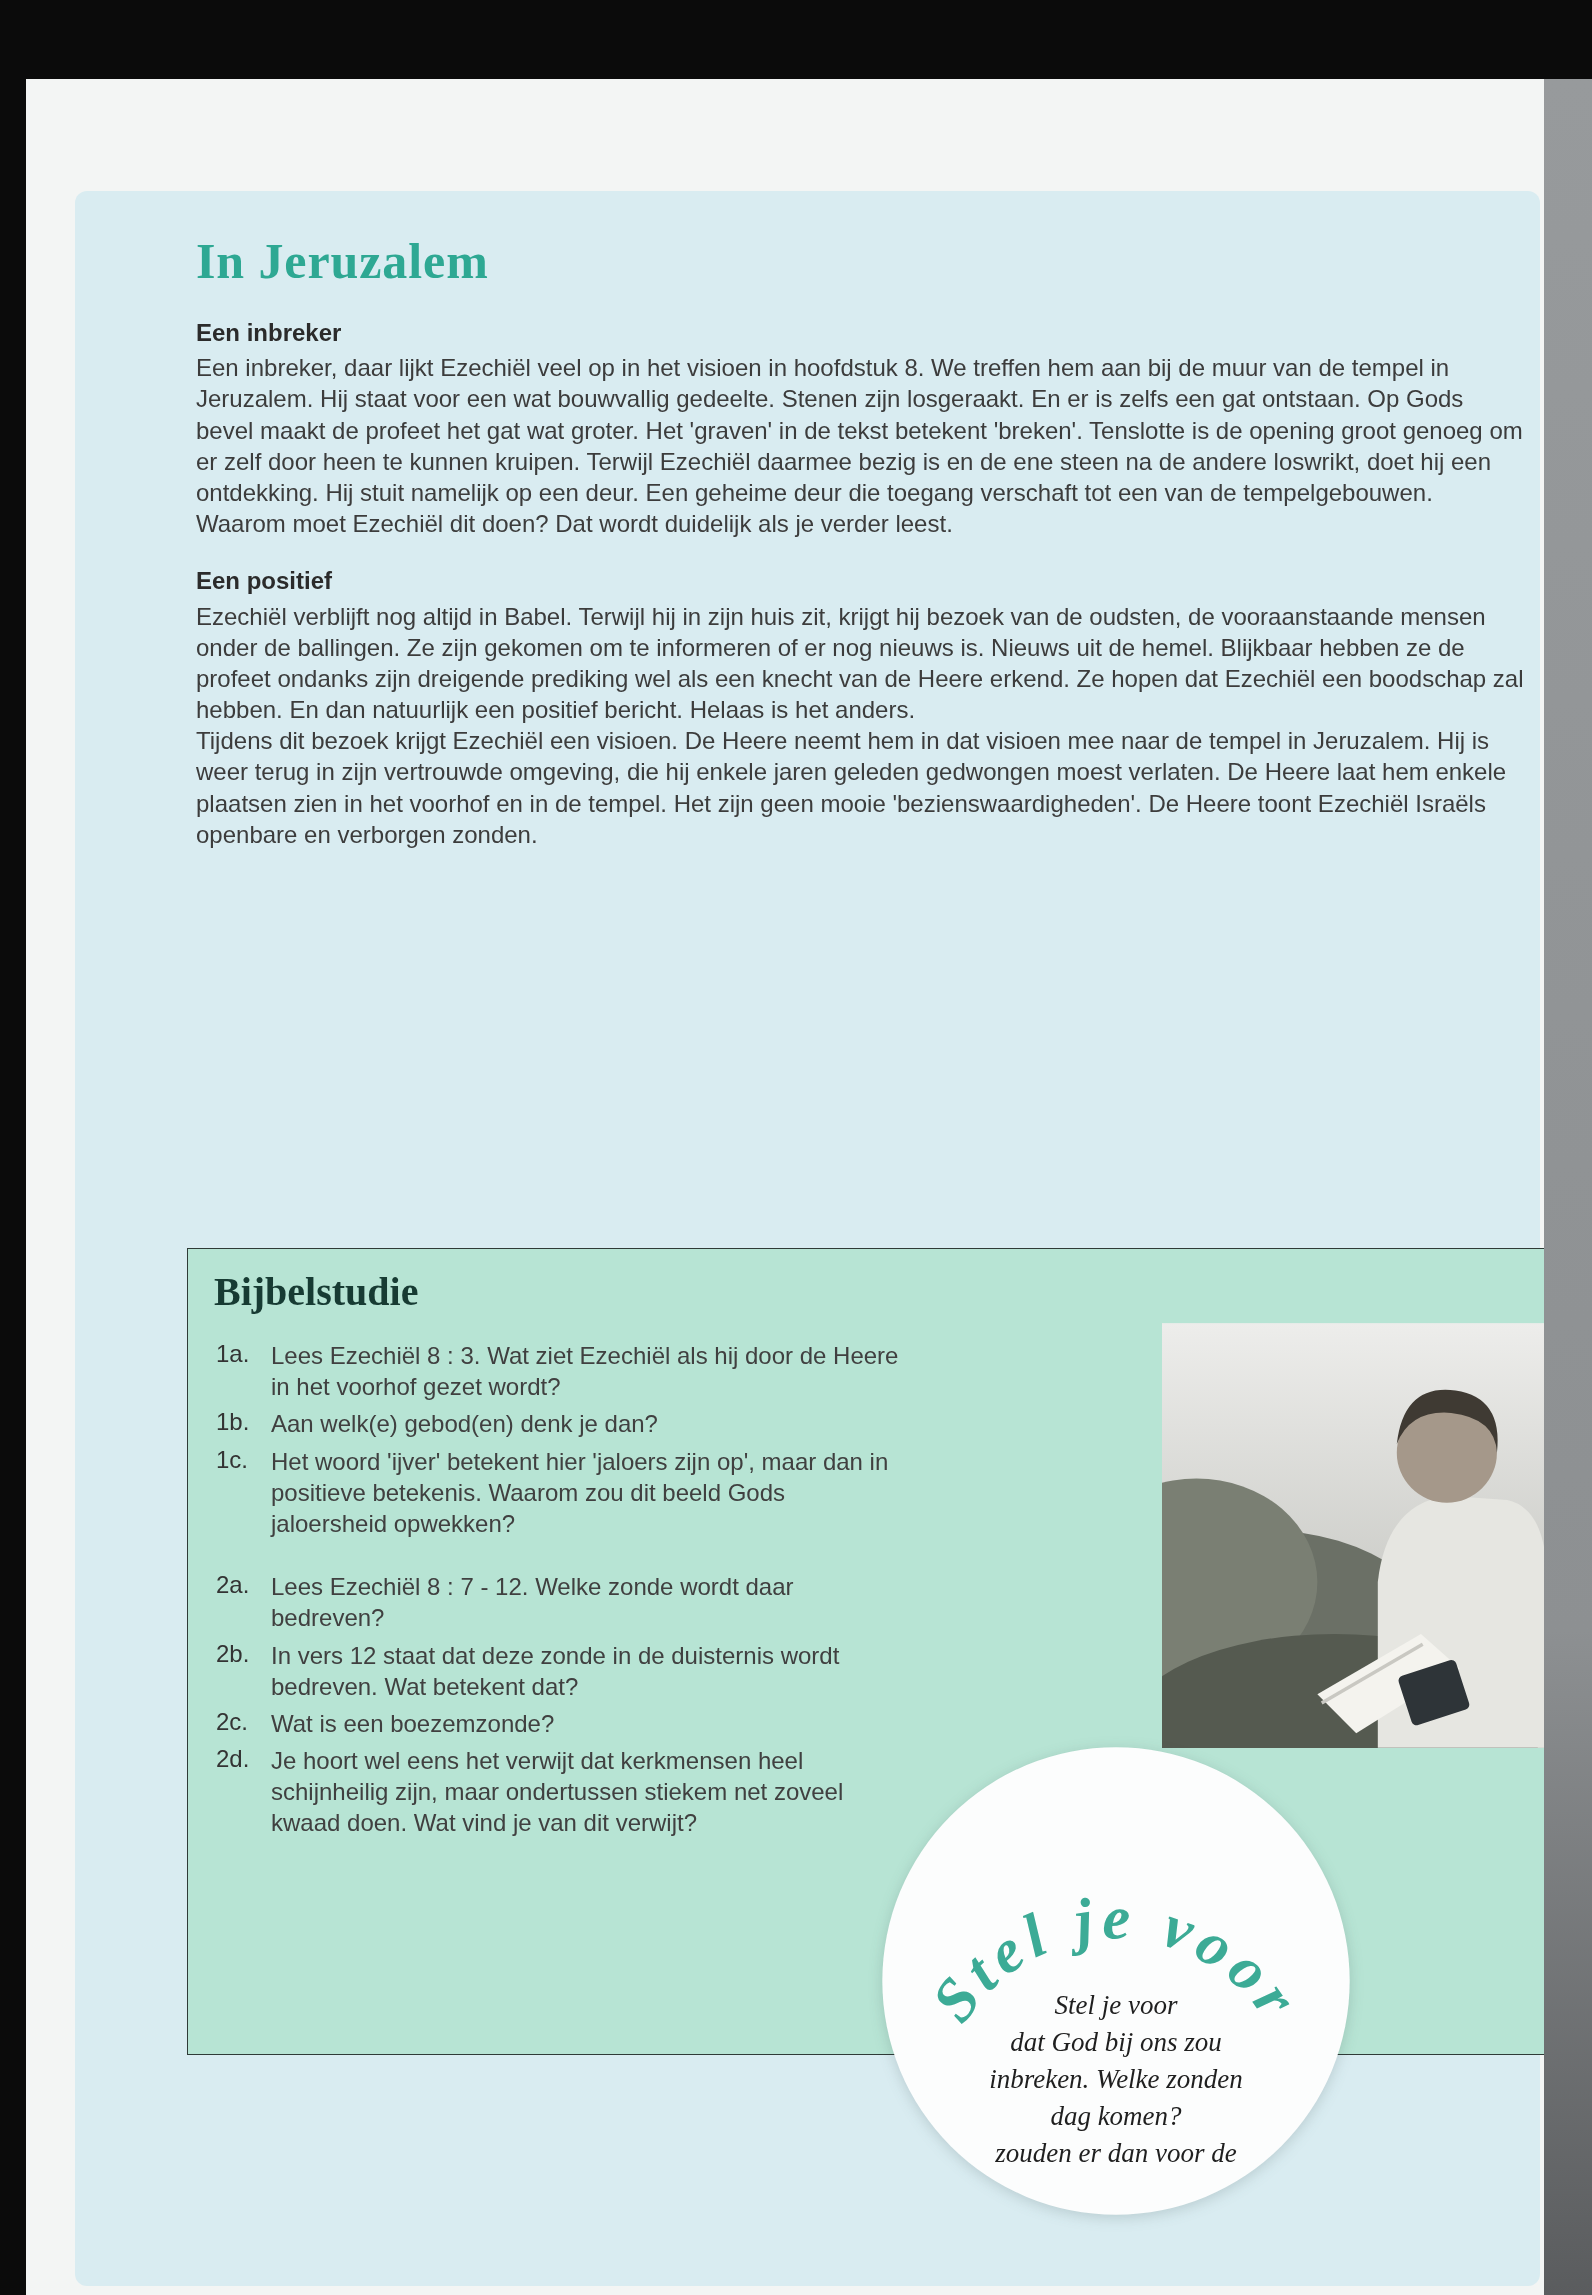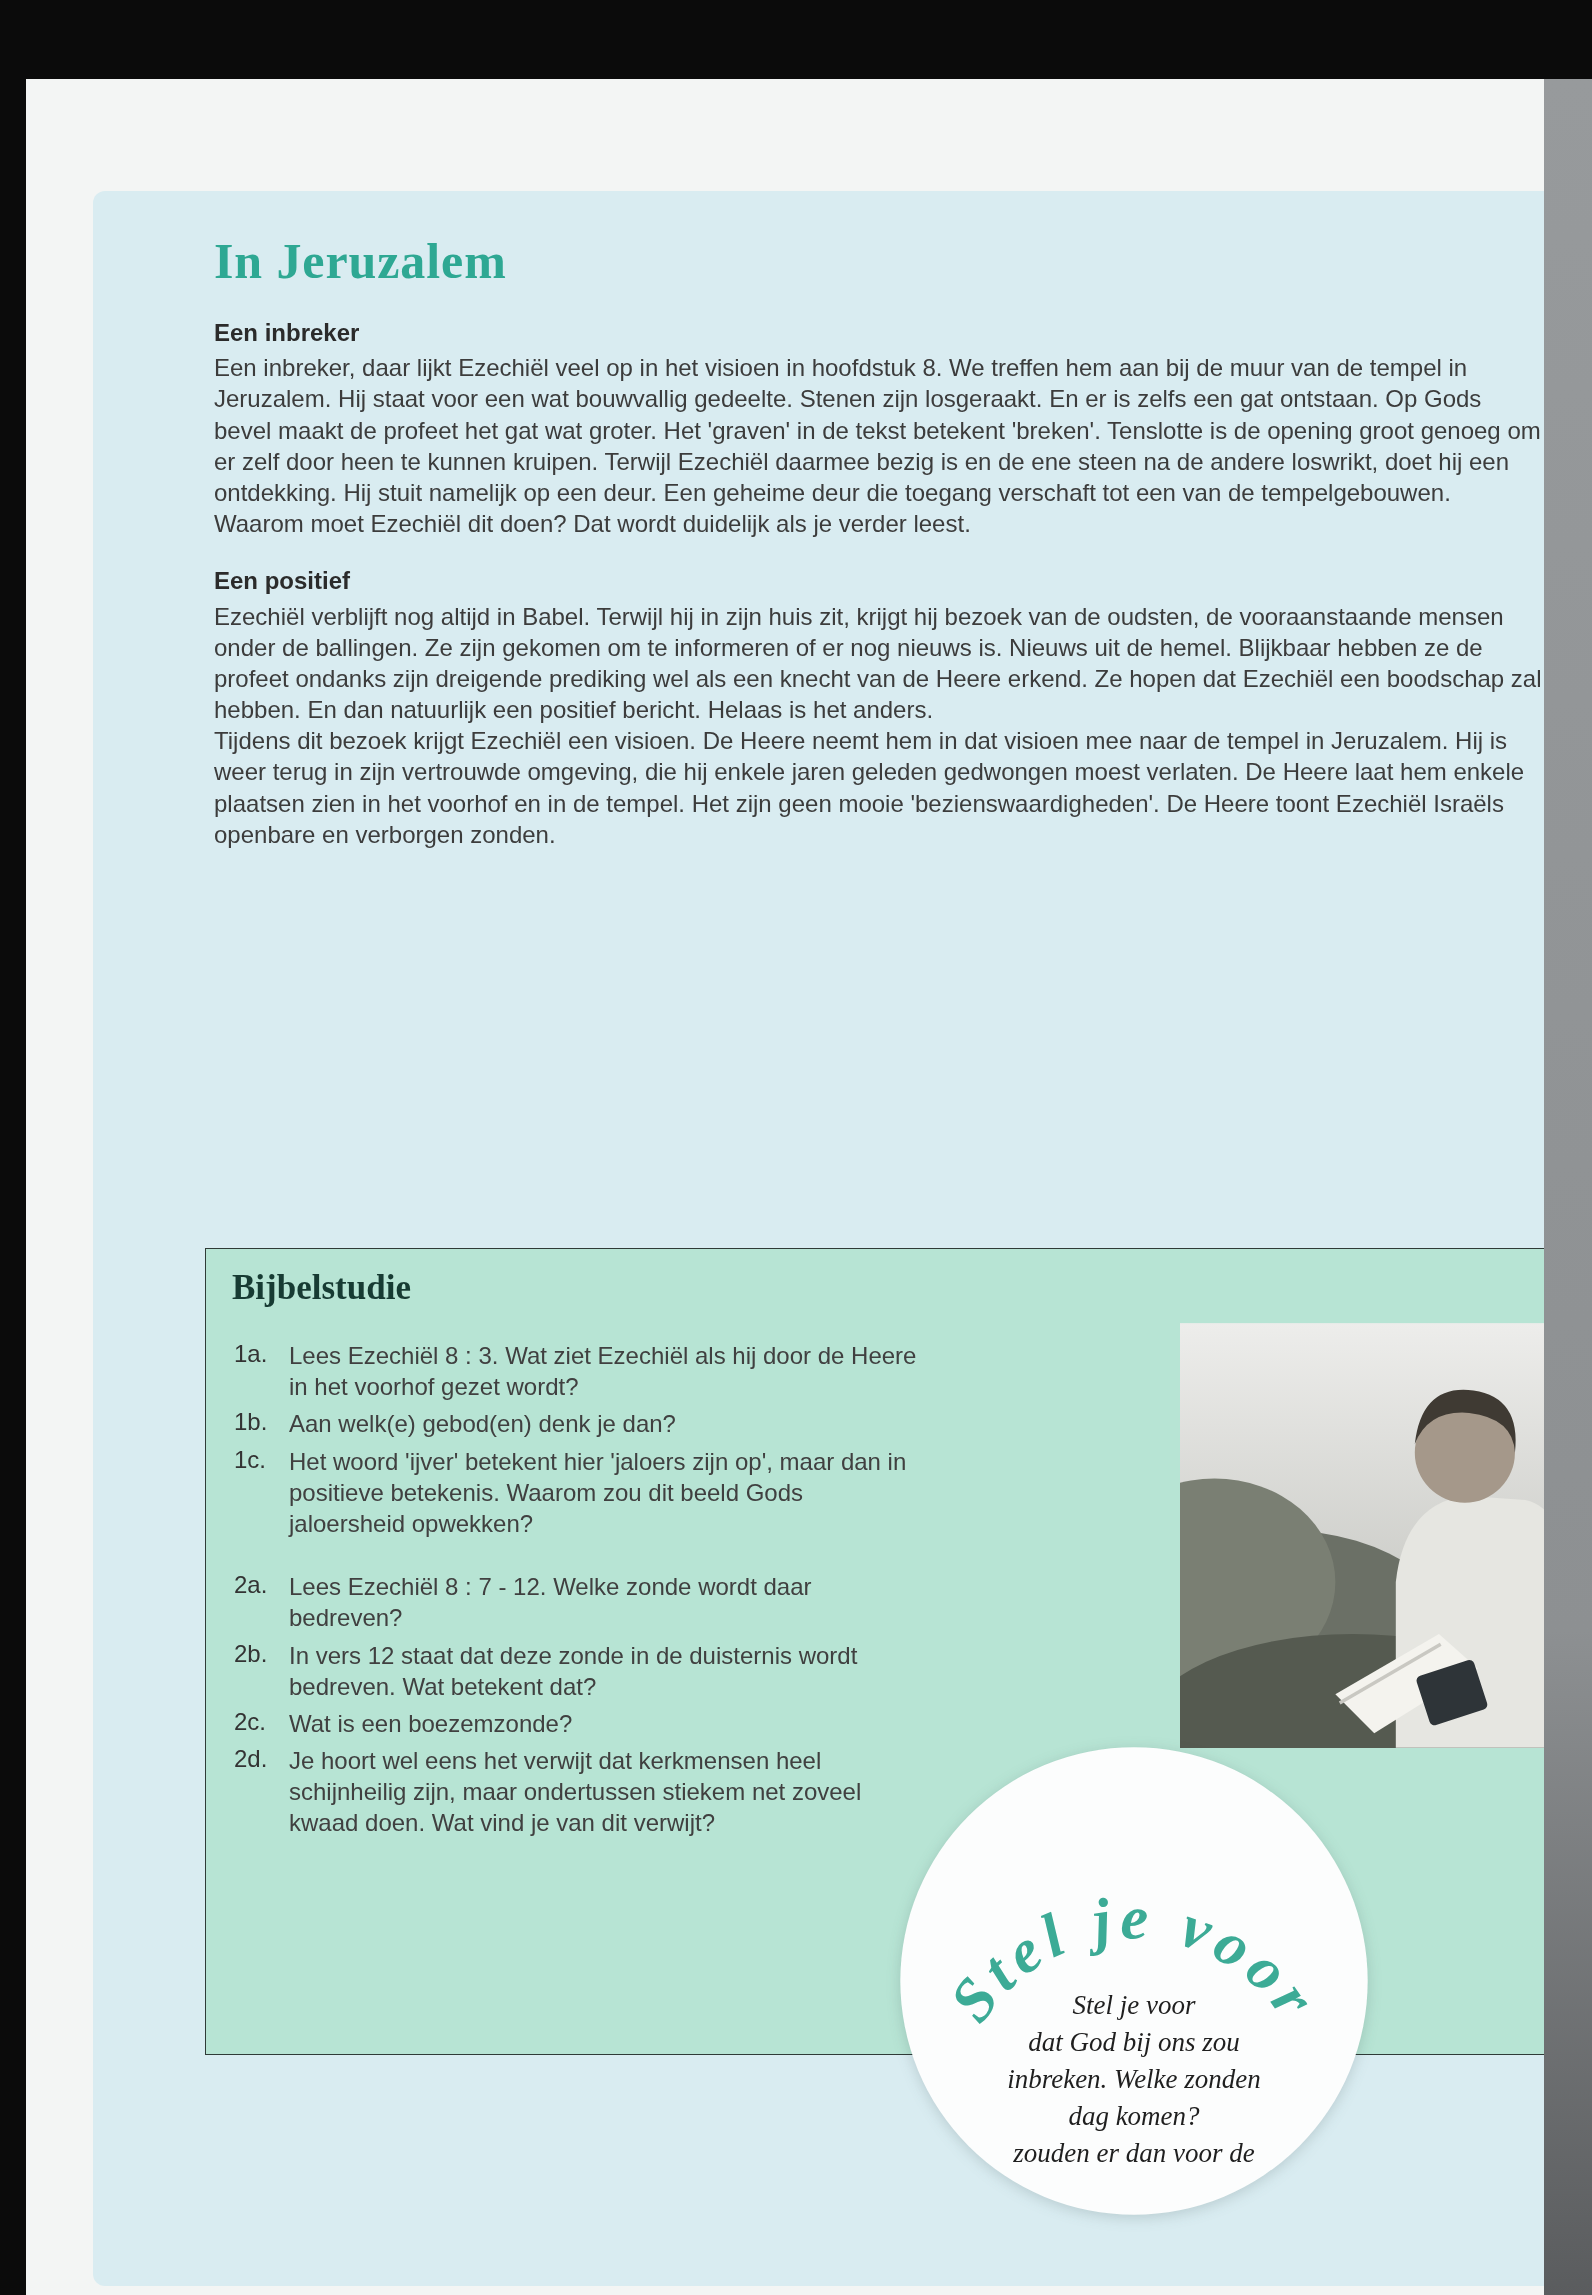--- a/index.html
+++ b/index.html
@@ -12,21 +12,21 @@
   
   .edge-top    { position:absolute; left:0; top:0; width:100%; height:79px; background:#0b0b0b; }
   .edge-left   { position:absolute; left:0; top:0; width:26px; height:100%; background:#0b0b0b; }
   .spine-right { position:absolute; right:0; top:79px; width:48px; bottom:0;
                  background:linear-gradient(180deg,#979a9c 0%,#8d9092 70%,#5a5c5e 100%); }
   .page {
     position:absolute; left:26px; top:79px; width:1519px; height:2216px;
     background:#f3f5f4;
   }
   .panel {
-    position:absolute; left:67px; top:112px; width:1465px; height:2095px;
+    position:absolute; left:49px; top:112px; width:1465px; height:2095px;
     background:#d9ecf1; border-radius:12px;
     padding:41px 13px 0 121px;
     position:absolute;
   }
   .page-title {
     font-family:"Liberation Serif", serif;
     font-weight:bold; font-size:50px; letter-spacing:0.9px;
     color:#2ea893; margin-bottom:29px;
   }
   .section { margin-bottom:28px; max-width:1336px; }
@@ -36,21 +36,21 @@
   .section p {
     font-size:24px; line-height:1.3; color:#3c3c3c;
   }
   
   .study-box {
     position:absolute; left:112px; top:1057px; width:1363px; height:807px;
     background:#b7e4d4; border:1.7px solid #2f3b37;
   }
   .study-heading {
     font-family:"Liberation Serif", serif;
-    font-weight:bold; font-size:35px; color:#173b33;
+    font-weight:bold; font-size:40px; color:#173b33;
     margin:19px 0 8px 26px;
   }
   .questions {
     position:absolute; left:28px; top:91px; width:690px;
   }
   .q { display:flex; margin-bottom:6px; }
   .q.gap { margin-top:32px; }
   .q-label { width:55px; flex:0 0 55px; font-size:24px; color:#333; }
   .q-text  { flex:1; font-size:24px; line-height:1.3; color:#404040; }
   

